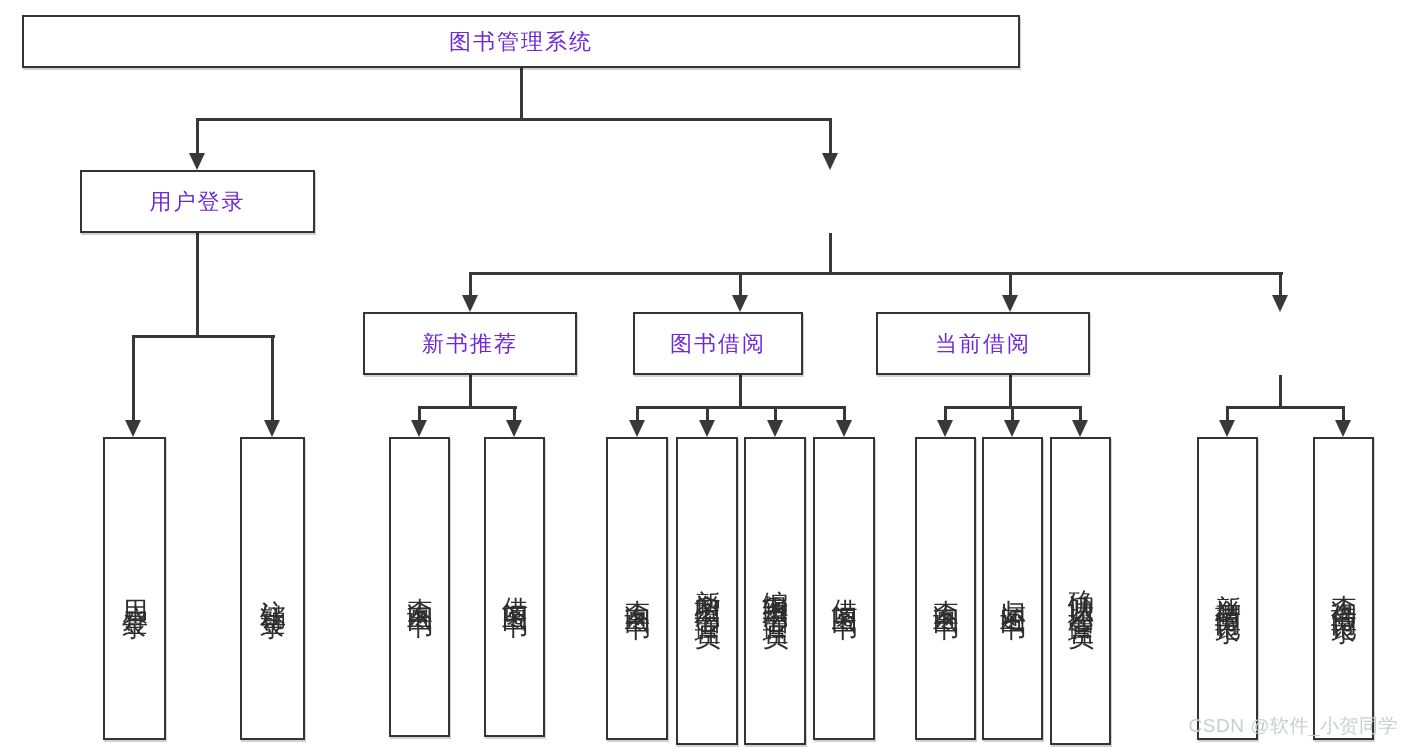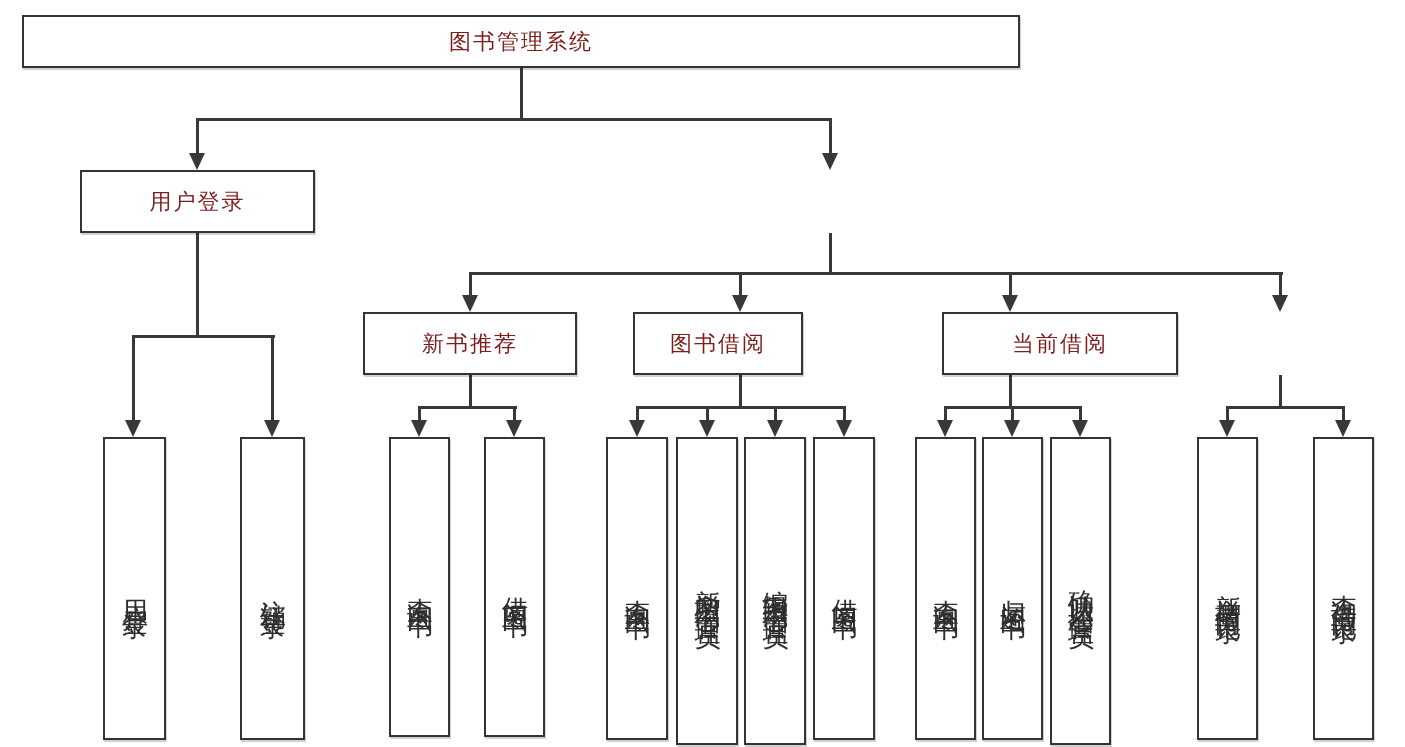--- a/index.html
+++ b/index.html
@@ -7,21 +7,21 @@
     position:relative;width:1405px;height:747px;background:#ffffff;overflow:hidden;
     font-family:"Liberation Sans","DejaVu Sans",sans-serif;
   }
   .node{
     position:absolute;background:#fff;border:2px solid #343434;box-sizing:border-box;
     display:flex;align-items:center;justify-content:center;
     box-shadow:1px 2px 0 rgba(0,0,0,0.18);
     z-index:2;
   }
   .nlabel{
-    font-size:22px;letter-spacing:2px;color:#7f1d1d;white-space:nowrap;
+    font-size:22px;letter-spacing:2px;color:#6d28d9;white-space:nowrap;
   }
   .vlabel{
     writing-mode:vertical-rl;text-orientation:mixed;
     font-size:26px;letter-spacing:5px;color:#2e2e2e;line-height:1.15;
   }
   .ln{position:absolute;display:block;background:#383838;z-index:1;}
   .ah{
     position:absolute;display:block;width:0;height:0;z-index:1;
     border-left:8px solid transparent;border-right:8px solid transparent;
     border-top:17px solid #383838;
@@ -102,21 +102,21 @@
   <div class="node" style="left:80px;top:170px;width:235px;height:63px">
     <span class="nlabel">用户登录</span>
   </div>
 
   <div class="node" style="left:363px;top:312px;width:214px;height:63px">
     <span class="nlabel">新书推荐</span>
   </div>
   <div class="node" style="left:633px;top:312px;width:170px;height:63px">
     <span class="nlabel">图书借阅</span>
   </div>
-  <div class="node" style="left:942px;top:312px;width:236px;height:63px">
+  <div class="node" style="left:876px;top:312px;width:214px;height:63px">
     <span class="nlabel">当前借阅</span>
   </div>
 
   <div class="node" style="left:103px;top:437px;width:63px;height:303px">
     <span class="vlabel">用户登录</span>
   </div>
   <div class="node" style="left:240px;top:437px;width:65px;height:303px">
     <span class="vlabel">注销登录</span>
   </div>
 
@@ -150,14 +150,15 @@
     <span class="vlabel">确认归还（管理员）</span>
   </div>
 
   <div class="node" style="left:1197px;top:437px;width:61px;height:303px">
     <span class="vlabel">新增借阅记录</span>
   </div>
   <div class="node" style="left:1313px;top:437px;width:61px;height:303px">
     <span class="vlabel">查询借阅记录</span>
   </div>
 
+  <div class="wm">CSDN @软件_小贺同学</div>
 
 </div>
 
 </body></html>

